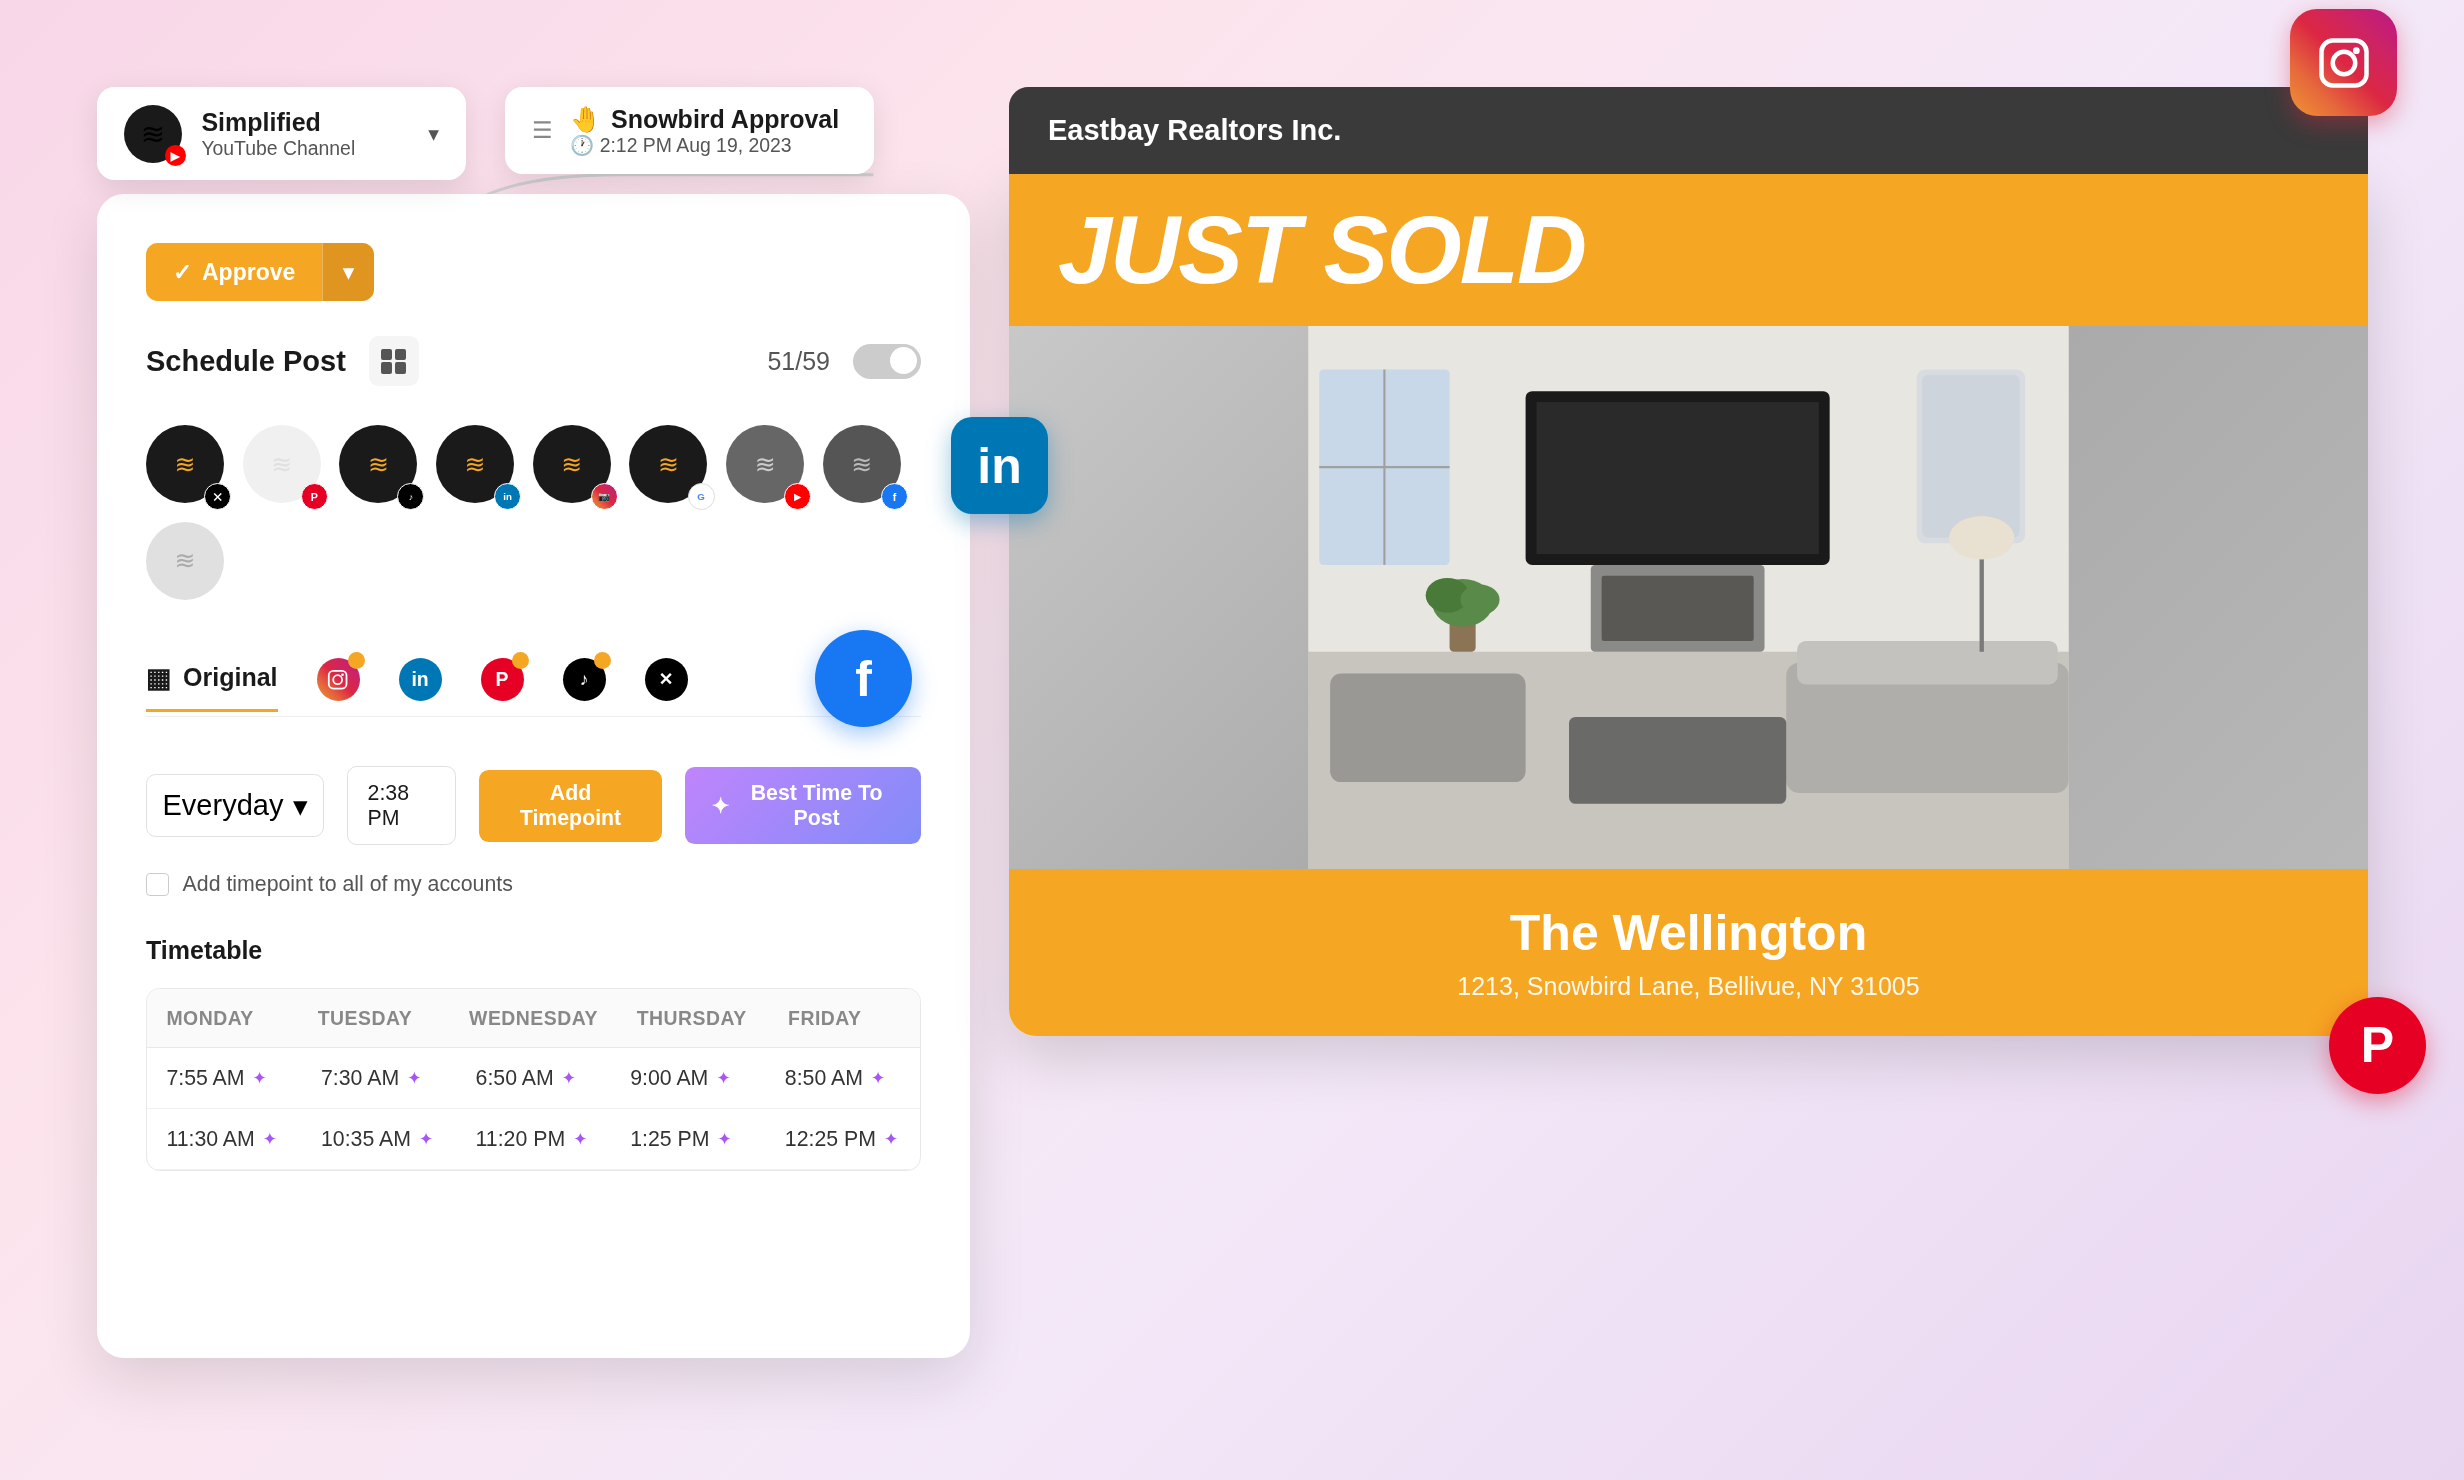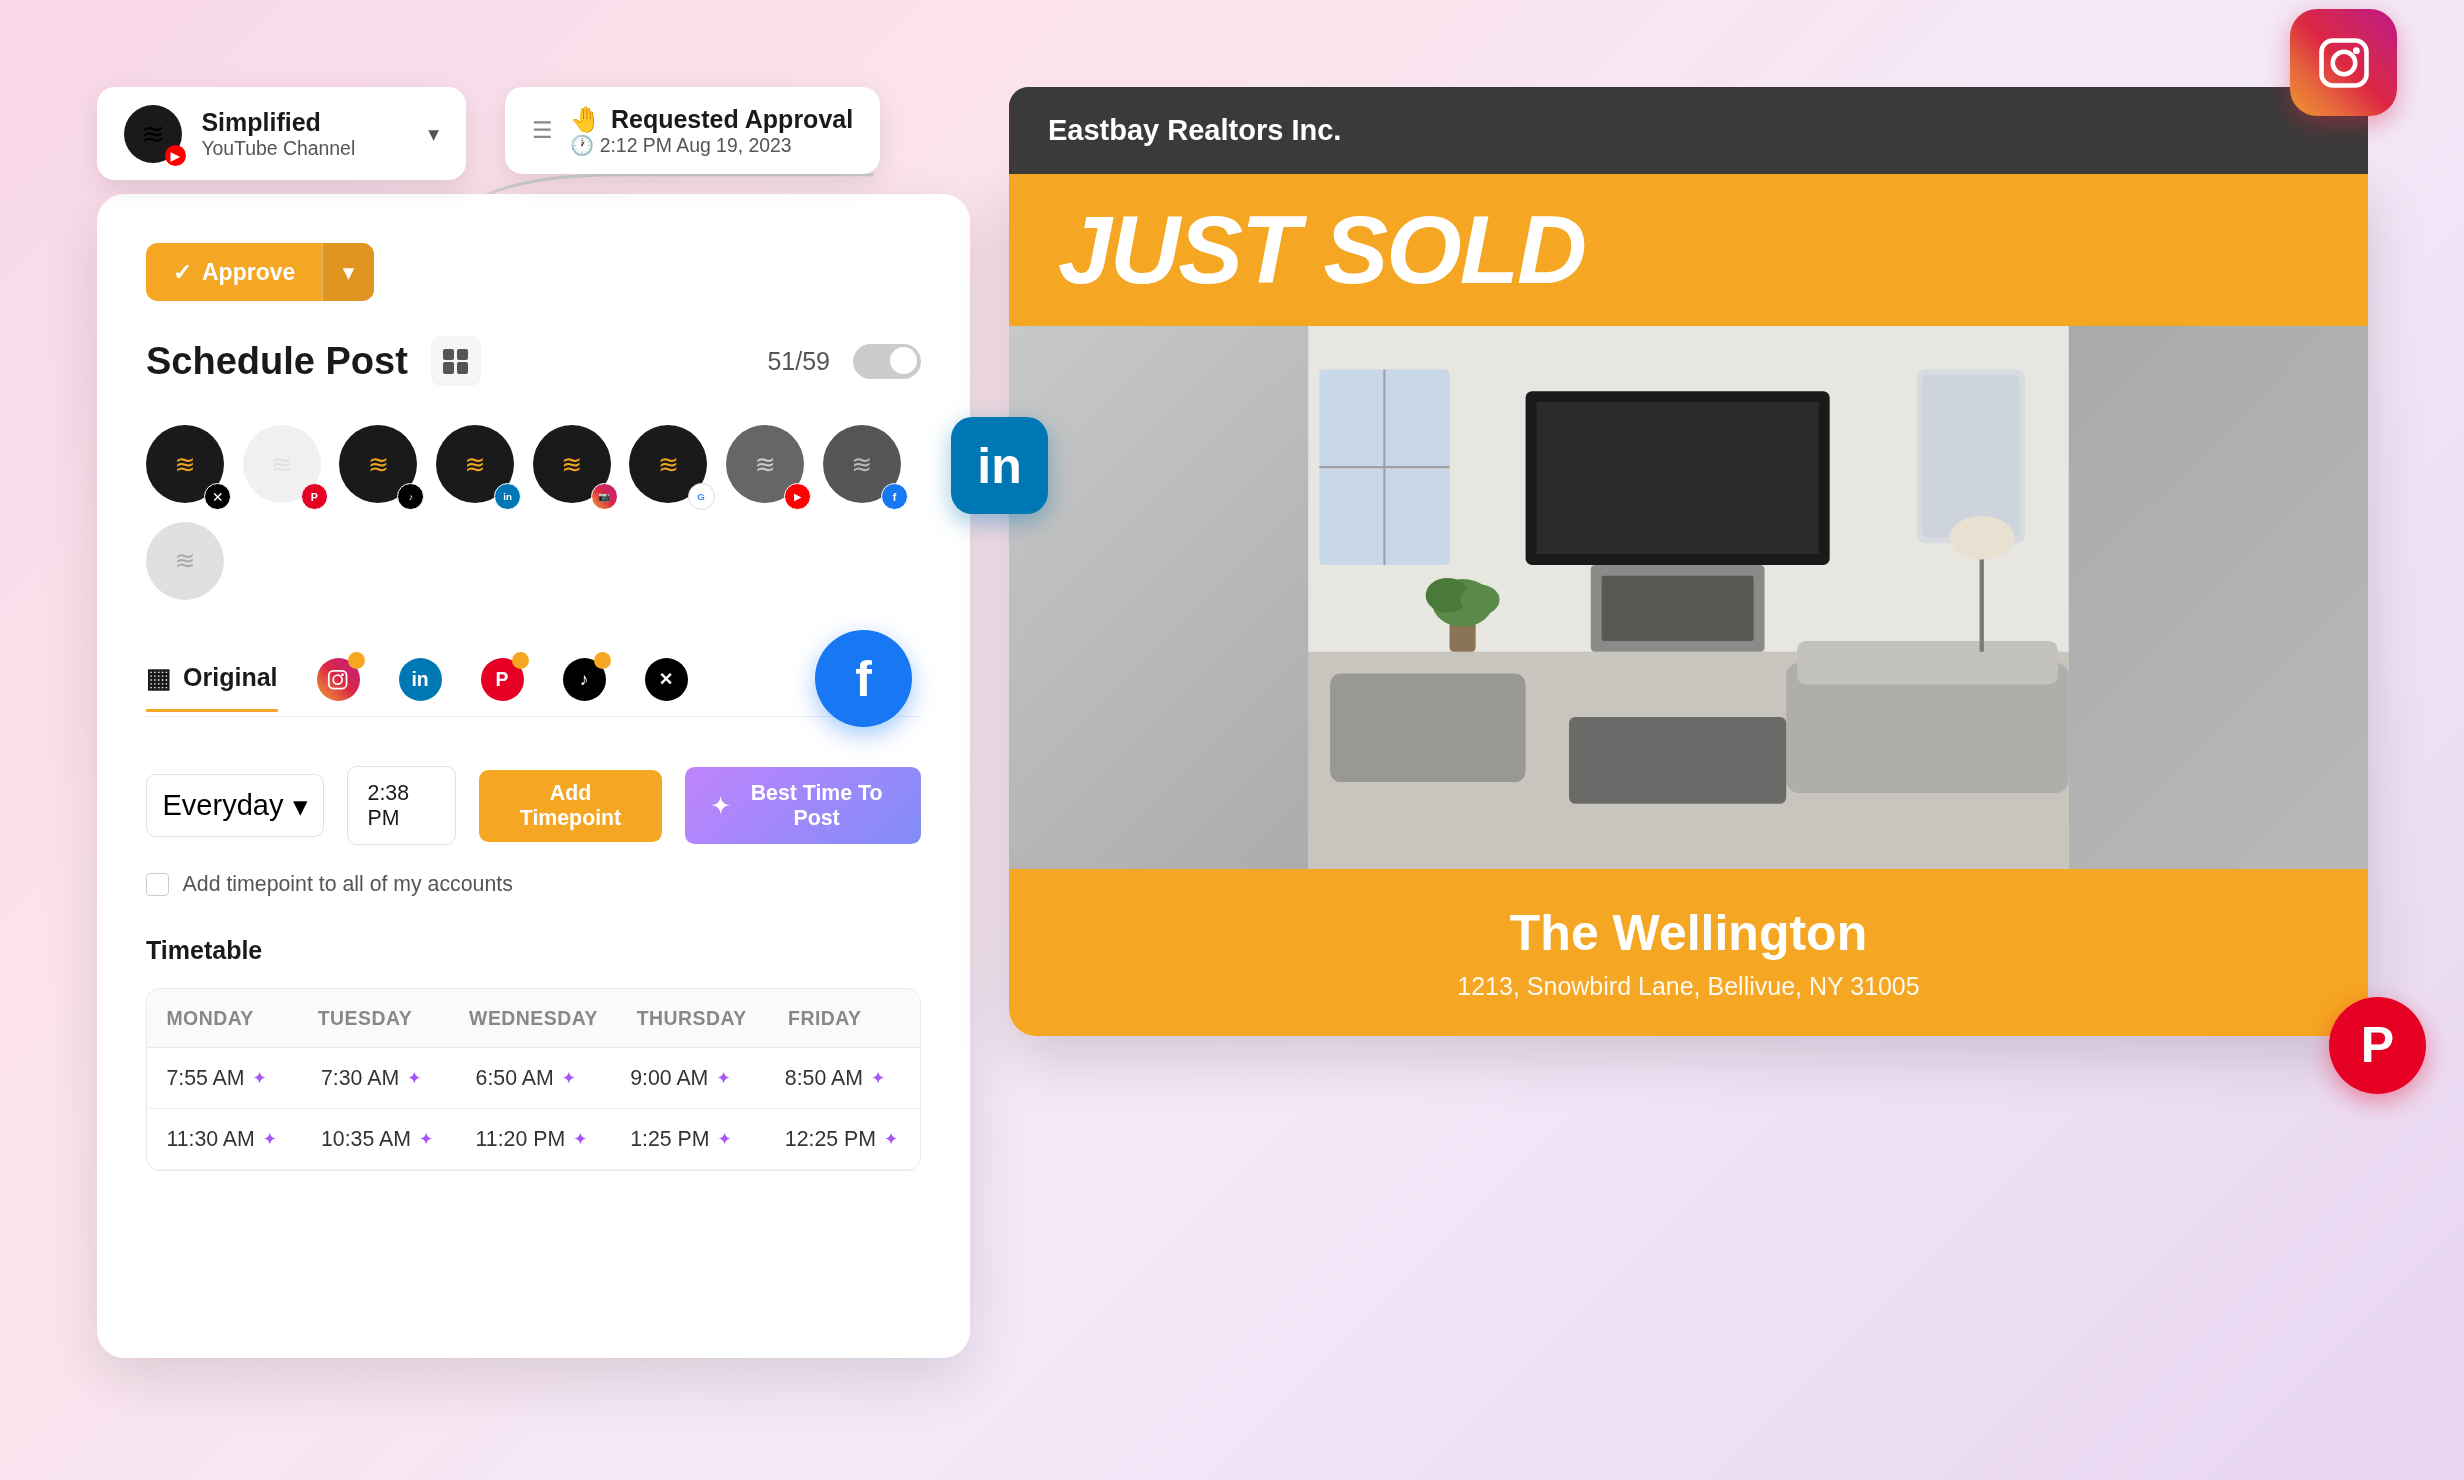--- a/index.html
+++ b/index.html
@@ -151,21 +151,21 @@
     }
 
     
     .schedule-header {
       display: flex;
       align-items: center;
       gap: 23px;
       margin-bottom: 39px;
     }
     .schedule-title {
-      font-size: 38px;
+      font-size: 29px;
       font-weight: 700;
       color: #1a1a1a;
     }
     .grid-icon-btn {
       background: #f5f5f5;
       border: none;
       border-radius: 9.7px;
       width: 50px;
       height: 50px;
       cursor: pointer;
@@ -582,21 +582,21 @@
         <div class="channel-sub">YouTube Channel</div>
       </div>
       <div class="chevron-down">▾</div>
     </div>
 
     <div class="approval-badge">
       <span class="list-icon">☰</span>
       <div class="approval-text-block">
         <div class="approval-title">
           <span>🤚</span>
-          <span>Requested Approval</span>
+          <span>Snowbird Approval</span>
         </div>
         <div class="approval-time">
           <span>🕐</span>
           <span>2:12 PM Aug 19, 2023</span>
         </div>
       </div>
     </div>
 
     <div class="approve-btn-group">
       <button class="approve-main">

